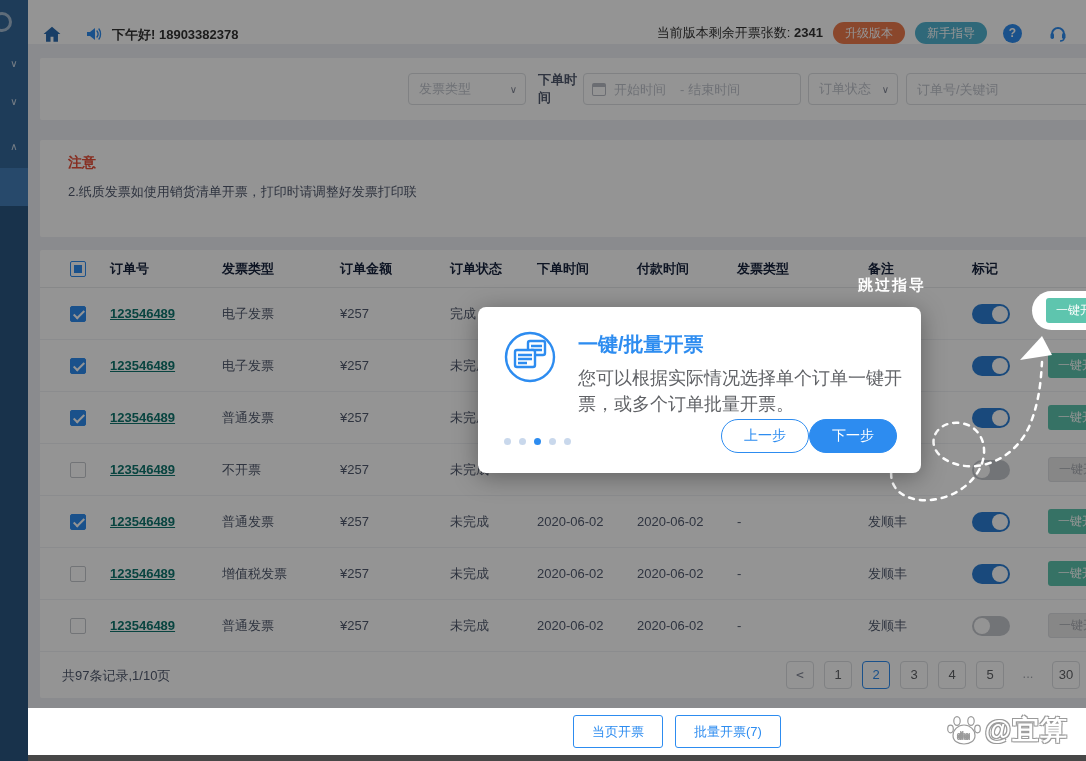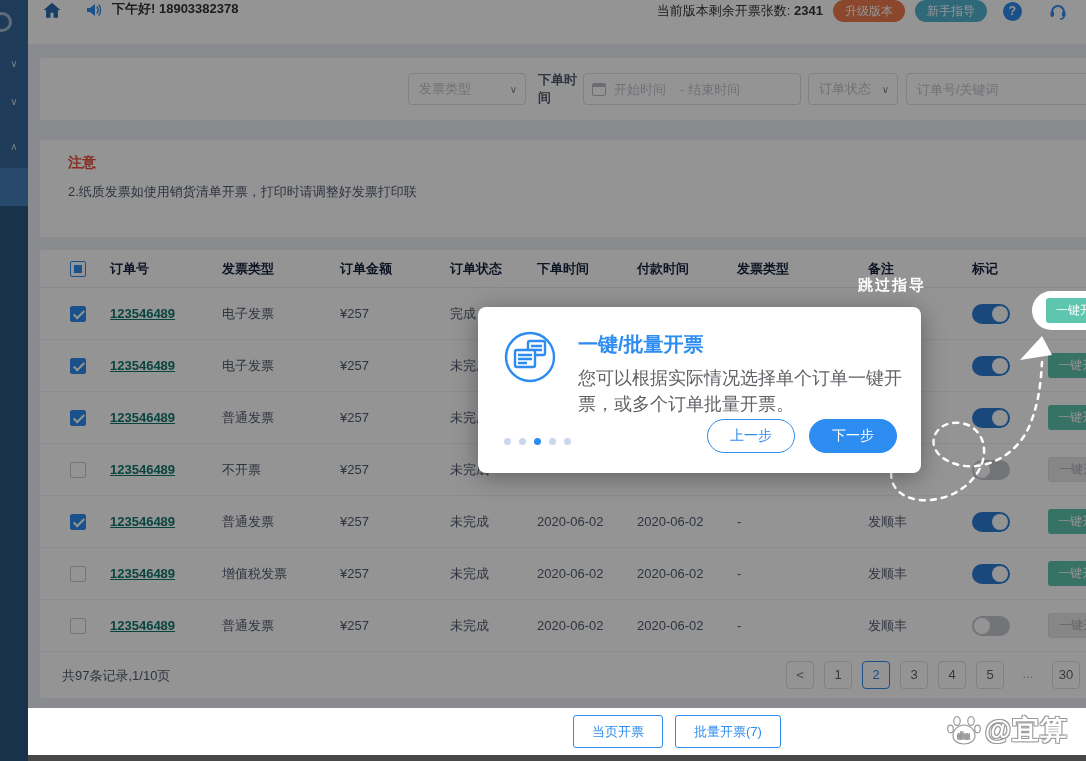--- a/index.html
+++ b/index.html
@@ -9,21 +9,21 @@
 
   
   .sidebar { position:absolute; left:0; top:0; width:28px; height:761px; background:#35689a; z-index:1; }
   .sb-low { position:absolute; left:0; top:206px; bottom:0; width:100%; background:#2a5781; }
   .sb-active { position:absolute; left:0; top:168px; width:100%; height:38px; background:#447fb8; }
   .sb-logo { position:absolute; left:-8px; top:12px; width:20px; height:20px; border-radius:50%; border:3px solid rgba(255,255,255,.55); }
   .chev { position:absolute; left:0; width:28px; text-align:center; color:rgba(255,255,255,.75); font-size:10px; }
   .chev.c1 { top:58px; } .chev.c2 { top:96px; } .chev.c3 { top:141px; }
 
   
-  .header { position:absolute; left:28px; top:0; width:1058px; height:44px; background:#fff; display:flex; align-items:flex-start; z-index:1; }
+  .header { position:absolute; left:28px; top:0; width:1058px; height:44px; background:#fff; display:flex; align-items:flex-end; z-index:1; }
   .h-ico { width:20px; height:20px; display:inline-flex; align-items:center; justify-content:center; cursor:pointer; }
   .home-btn { margin-left:14px; }
   .speaker { margin-left:22px; }
   .greeting { margin-left:8px; font-size:13px; font-weight:bold; color:#333; }
   .h-right { margin-left:auto; display:flex; align-items:center; margin-right:18px; }
   .quota { font-size:13px; color:#333; }
   .quota b { font-weight:bold; }
   .pill { height:22px; line-height:22px; padding:0 12px; border-radius:11px; font-size:12px; color:#fff; margin-left:10px; cursor:pointer; border:none; }
   .pill.orange { background:#ee7a4c; }
   .pill.teal { background:#52b3d0; }
@@ -101,21 +101,21 @@
   
   .tut { position:absolute; z-index:60; }
   .skip { left:858px; top:276px; color:#fff; font-size:15px; font-weight:bold; letter-spacing:2px; cursor:pointer; }
   .modal { left:478px; top:307px; width:443px; height:166px; background:#fff; border-radius:8px; box-shadow:0 4px 24px rgba(0,0,0,.35); }
   .m-icon { position:absolute; left:24px; top:22px; }
   .m-title { position:absolute; left:100px; top:24px; font-size:20px; font-weight:bold; color:#2d8cf0; }
   .m-body { position:absolute; left:100px; top:58px; width:330px; font-size:18px; color:#606266; line-height:26px; }
   .m-dots { position:absolute; left:26px; bottom:28px; display:flex; gap:8px; }
   .dot { width:7px; height:7px; border-radius:50%; background:#c9d8ec; }
   .dot.active { background:#2d8cf0; }
-  .m-btns { position:absolute; right:24px; bottom:20px; display:flex; gap:14px; }
+  .m-btns { position:absolute; right:24px; bottom:20px; display:flex; }
   .rbtn { height:34px; padding:0 22px; border-radius:17px; font-size:14px; cursor:pointer; }
   .rbtn.ghost { background:#fff; border:1px solid #2d8cf0; color:#2d8cf0; }
   .rbtn.solid { background:#2d8cf0; border:1px solid #2d8cf0; color:#fff; }
   .spotlight { left:1032px; top:291px; width:80px; height:39px; border-radius:20px; background:#fff; }
   .spotlight .mini-btn { position:absolute; left:14px; top:7px; }
   .arrow-svg { position:absolute; left:0; top:0; width:1086px; height:761px; z-index:58; pointer-events:none; }
 </style>
 </head>
 <body>
 

